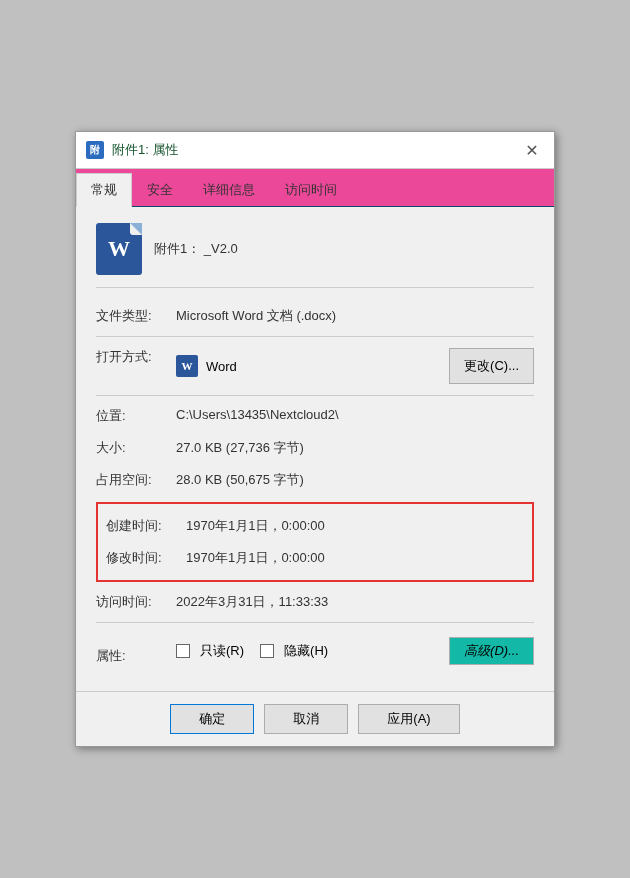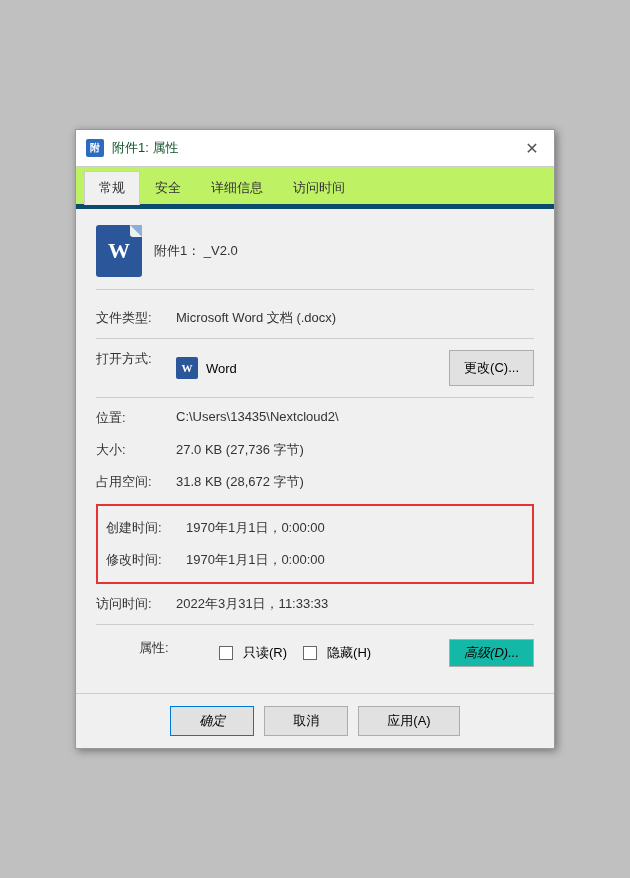--- a/index.html
+++ b/index.html
@@ -58,23 +58,23 @@
       border: none;
       cursor: pointer;
       font-size: 16px;
       color: #555;
       display: flex;
       align-items: center;
       justify-content: center;
     }
     .tabs {
       display: flex;
-      background: #bef264;
-      border-bottom: 5px solid #0c4a6e;
-      padding: 0 8px;
+      background: #ec4899;
+      border-bottom: 1px solid #0c4a6e;
+      padding: 0 0;
     }
     .tab {
       padding: 7px 14px;
       font-size: 13px;
       cursor: pointer;
       border: 1px solid transparent;
       border-bottom: none;
       margin-top: 4px;
       color: #333;
       background: transparent;
@@ -199,23 +199,22 @@
       background: #ccc;
       margin: 4px 0;
     }
     .highlighted-section {
       border: 2px solid #e53333;
       padding: 6px 8px;
       margin: 4px 0;
     }
     .attributes-row {
       display: flex;
-      align-items: flex-start;
+      align-items: flex-end;
       padding: 10px 0;
-      margin-left: 43px;
     }
     .attrs-label {
       width: 80px;
       color: #333;
       flex-shrink: 0;
     }
     .attrs-controls {
       flex: 1;
       display: flex;
       align-items: center;
@@ -255,21 +254,20 @@
     .footer-btn {
       padding: 5px 28px;
       background: #e1e1e1;
       border: 1px solid #adadad;
       cursor: pointer;
       font-size: 13px;
       font-family: inherit;
     }
     .footer-btn.primary {
       border-color: #0078d7;
-      font-style: italic;
     }
   </style>
 </head>
 <body>
 
 <div class="dialog">
 
   <div class="title-bar">
     <div class="title-bar-left">
       <div class="title-icon">
@@ -319,21 +317,21 @@
       <span class="info-value">C:\Users\13435\Nextcloud2\                  </span>
     </div>
 
     <div class="info-row">
       <span class="info-label">大小:</span>
       <span class="info-value">27.0 KB (27,736 字节)</span>
     </div>
 
     <div class="info-row">
       <span class="info-label">占用空间:</span>
-      <span class="info-value">31.8 KB (28,672 字节)</span>
+      <span class="info-value">28.0 KB (50,675 字节)</span>
     </div>
 
     <div style="margin: 6px 0;"></div>
 
     <div class="highlighted-section">
       <div class="info-row">
         <span class="info-label">创建时间:</span>
         <span class="info-value">1970年1月1日，0:00:00</span>
       </div>
       <div class="info-row">

